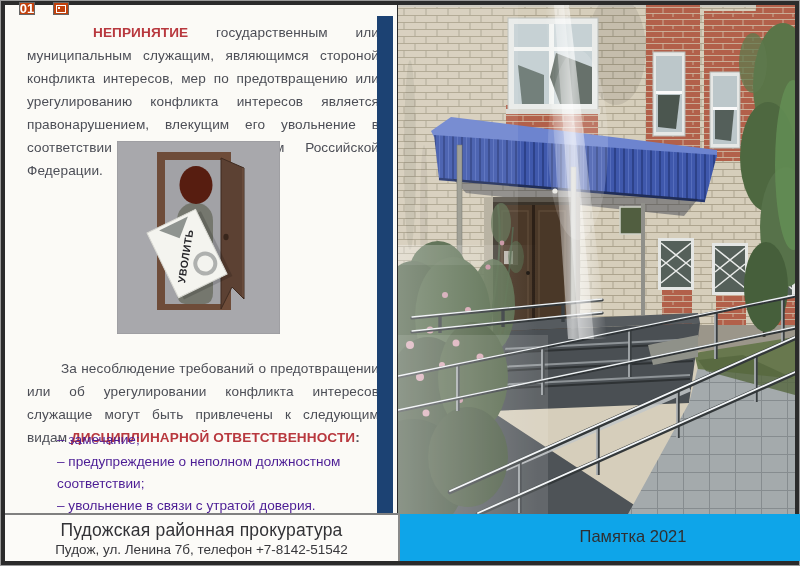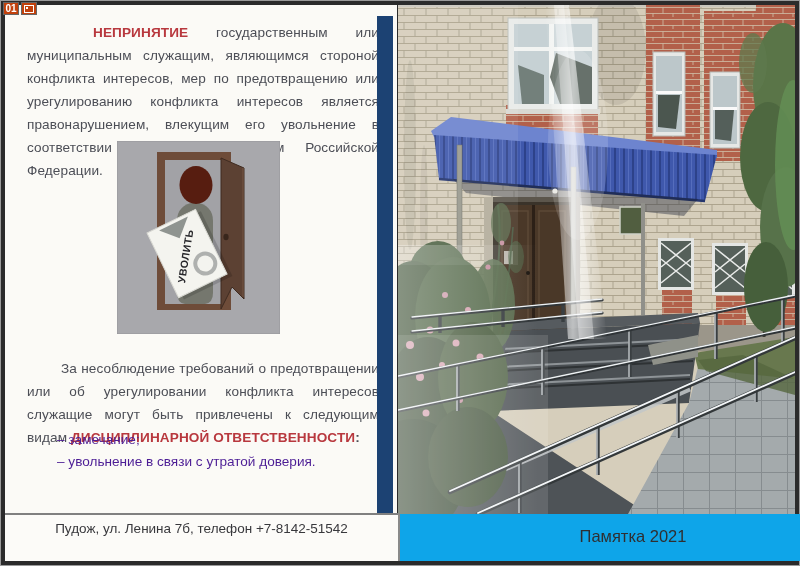--- a/index.html
+++ b/index.html
@@ -24,21 +24,21 @@
   .footer-line2{font-size:13.5px;color:#38383c;margin-top:1px;}
   .divider-v{position:absolute;left:398px;top:513px;width:2px;height:48px;background:#8a8a8a;}
   .caption-right{position:absolute;left:400px;top:514px;width:466px;height:47px;background:#0ea5e9;
                  text-align:center;box-sizing:border-box;padding-top:13px;}
   .caption-text{font-size:16.5px;color:#2f2f31;}
   
   .photo{position:absolute;left:398px;top:5px;width:397px;height:509px;background:#d6cebb;}
   
   .badges{position:absolute;left:3px;top:2px;display:flex;gap:2px;z-index:5;}
   .badge{display:inline-flex;align-items:center;justify-content:center;width:14px;height:11px;
-         background:#c2410c;border:1px solid #666;color:#fff;font-size:10px;font-weight:bold;}
+         background:#c2410c;border:1px solid #666;color:#fff;font-size:13px;font-weight:bold;margin-left:16px;}
   .badge .pic{display:block;width:8px;height:6px;border:1px solid #fff;position:relative;}
   .badge .pic:after{content:"";position:absolute;left:1px;top:1px;width:2px;height:2px;background:#fff;}
   
   .rail-d{stroke:#2f3437;stroke-width:3.2;fill:none;stroke-linecap:round}
   .rail-l{stroke:#edf1f3;stroke-width:1.3;fill:none;stroke-linecap:round}
   .rail-d3{stroke:#33383a;stroke-width:4.6;fill:none;stroke-linecap:round}
   .rail-l3{stroke:#f3f6f8;stroke-width:1.8;fill:none;stroke-linecap:round}
   .post-d{stroke:#3a3f42;stroke-width:3.4;fill:none}
   .post-l{stroke:#dde2e4;stroke-width:1.2;fill:none}
 </style>
@@ -92,20 +92,21 @@
         </g>
       </svg>
     </div>
 
     <div class="para p2">
       <span>За несоблюдение требований о предотвращении или об урегулировании конфликта интересов служащие могут быть привлечены к следующим видам </span><span class="emph-red">ДИСЦИПЛИНАРНОЙ ОТВЕТСТВЕННОСТИ</span><b>:</b>
     </div>
 
     <div class="m-list">
       <div>– замечание;</div>
+      <div>– предупреждение о неполном должностном соответствии;</div>
       <div>– увольнение в связи с утратой доверия.</div>
     </div>
   </div>
 
   <div class="bar-blue"></div>
 
   <div class="photo">
     <svg width="397" height="509" viewBox="0 0 397 509">
       <defs>
         <pattern id="pbrick" width="22" height="14" patternUnits="userSpaceOnUse">
@@ -306,20 +307,21 @@
         <polygon points="156,0 166,0 196,334 181,334" fill="#ffffff" opacity="0.35"></polygon>
         <ellipse cx="180" cy="140" rx="30" ry="95" fill="#ffffff" opacity="0.15"></ellipse>
         <rect x="0" y="240" width="140" height="269" fill="url(#ghaze)"></rect>
         <rect x="0" y="0" width="120" height="260" fill="#ffffff" opacity="0.08"></rect>
         <rect x="0" y="330" width="150" height="179" fill="#ffffff" opacity="0.12"></rect>
       </g>
     </svg>
   </div>
 
   <div class="footer-left">
+    <div class="footer-line1">Пудожская районная прокуратура</div>
     <div class="footer-line2">Пудож, ул. Ленина 7б, телефон +7-8142-51542</div>
   </div>
 
   <div class="divider-v"></div>
 
   <div class="caption-right">
     <div class="caption-text">Памятка 2021</div>
   </div>
 
 </div>

